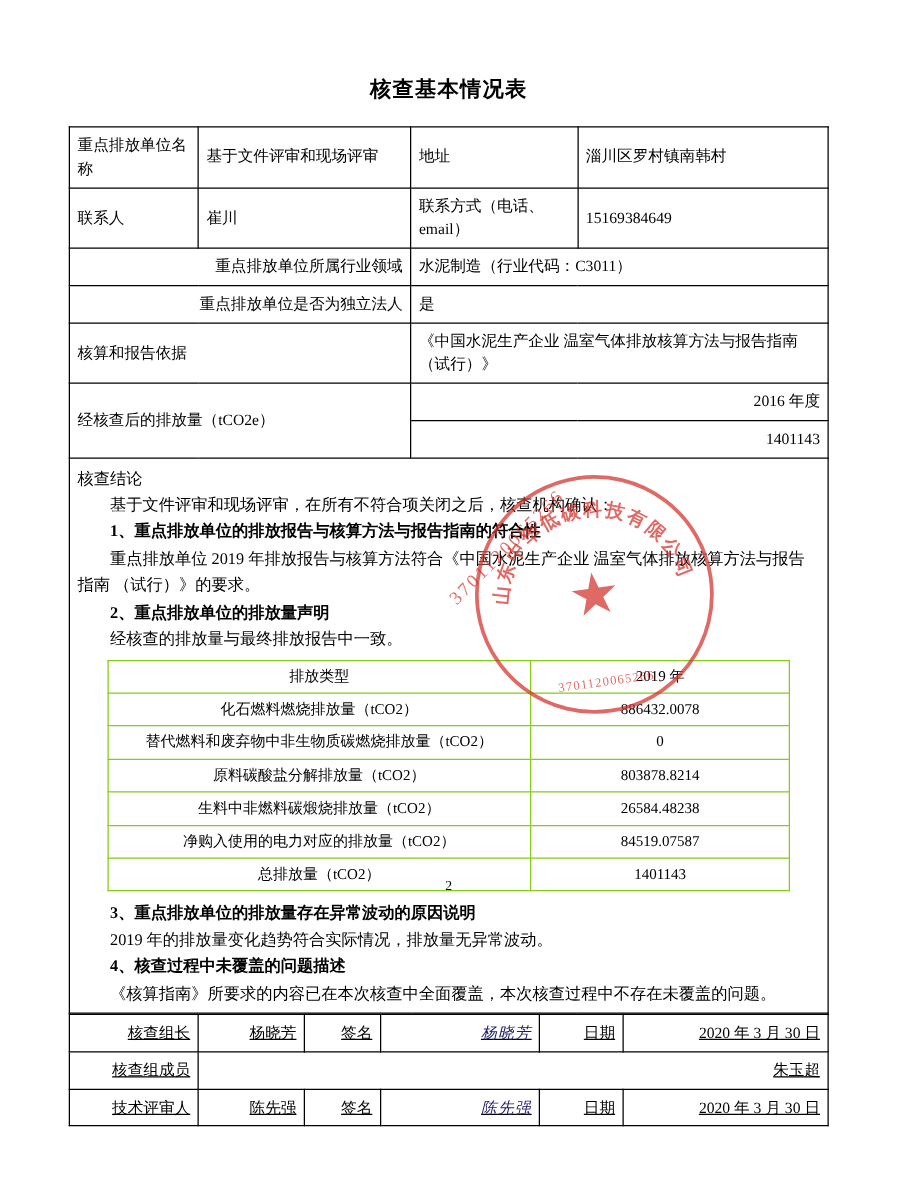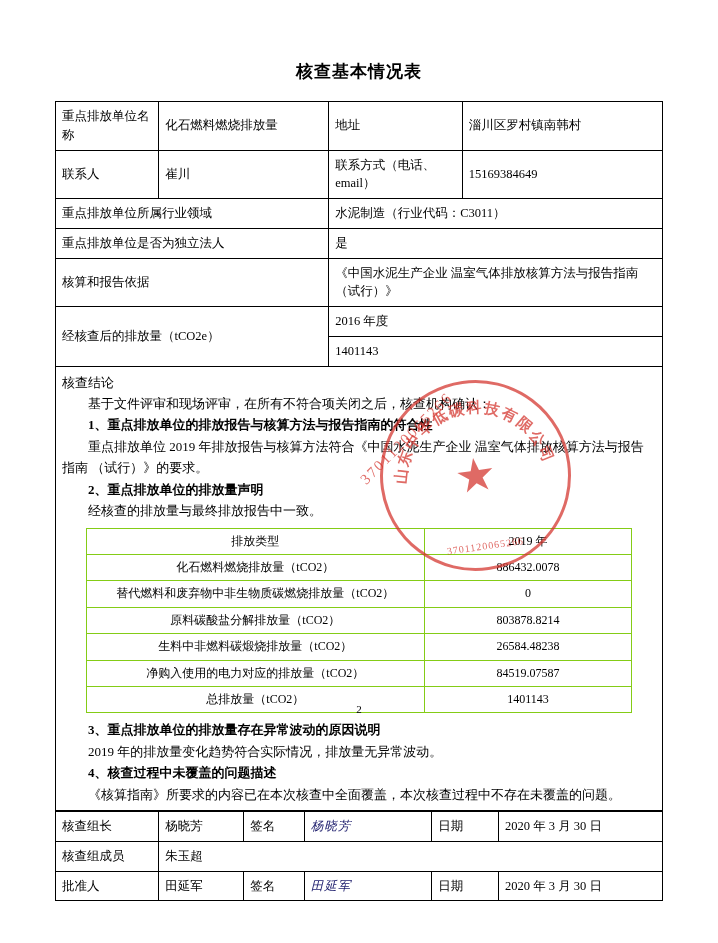--- a/index.html
+++ b/index.html
@@ -36,21 +36,21 @@
     table-layout: fixed;
     padding-left: 46px;
   }
   table.main td {
     border: 1px solid #000;
     padding: 5px 6px;
     font-size: 12.5px;
     line-height: 1.5;
     vertical-align: middle;
   }
-  .center { text-align: left; }
+  .center { text-align: right; }
   .conclusion-cell {
     padding: 6px 8px 8px 8px;
     vertical-align: top;
     position: relative;
   }
   .concl-line {
     font-size: 13px;
     line-height: 1.65;
     margin: 0;
   }
@@ -149,21 +149,21 @@
   <table class="main">
     <colgroup>
       <col style="width:17%">
       <col style="width:28%">
       <col style="width:22%">
       <col style="width:33%">
     </colgroup>
     <tbody>
       <tr>
         <td>重点排放单位名称</td>
-        <td>化石燃料燃烧排放量</td>
+        <td>基于文件评审和现场评审</td>
         <td>地址</td>
         <td>淄川区罗村镇南韩村</td>
       </tr>
       <tr>
         <td>联系人</td>
         <td>崔川</td>
         <td>联系方式（电话、email）</td>
         <td>15169384649</td>
       </tr>
       <tr>
@@ -233,21 +233,21 @@
 
           <p class="concl-line indent2 bold">3、重点排放单位的排放量存在异常波动的原因说明</p>
           <p class="concl-line indent2">2019 年的排放量变化趋势符合实际情况，排放量无异常波动。</p>
           <p class="concl-line indent2 bold">4、核查过程中未覆盖的问题描述</p>
           <p class="concl-line indent2">《核算指南》所要求的内容已在本次核查中全面覆盖，本次核查过程中不存在未覆盖的问题。</p>
         </td>
       </tr>
     </tbody>
   </table>
 
-  <table class="main" style="border-top:none;">
+  <table class="main" style="border-top:none;text-decoration:underline;">
     <colgroup>
       <col style="width:17%">
       <col style="width:14%">
       <col style="width:10%">
       <col style="width:21%">
       <col style="width:11%">
       <col style="width:27%">
     </colgroup>
     <tbody>
       <tr>
@@ -256,24 +256,24 @@
         <td class="center">签名</td>
         <td class="center sig-font">杨晓芳</td>
         <td class="center">日期</td>
         <td class="center">2020 年 3 月 30 日</td>
       </tr>
       <tr>
         <td class="center">核查组成员</td>
         <td class="center" colspan="5">朱玉超</td>
       </tr>
       <tr>
-        <td class="center">批准人</td>
-        <td class="center">田延军</td>
+        <td class="center">技术评审人</td>
+        <td class="center">陈先强</td>
         <td class="center">签名</td>
-        <td class="center sig-font">田延军</td>
+        <td class="center sig-font">陈先强</td>
         <td class="center">日期</td>
         <td class="center">2020 年 3 月 30 日</td>
       </tr>
     </tbody>
   </table>
 
   <div class="page-num">2</div>
 
   <div class="seal">
     <svg class="seal-arc" viewBox="0 0 185 185">

